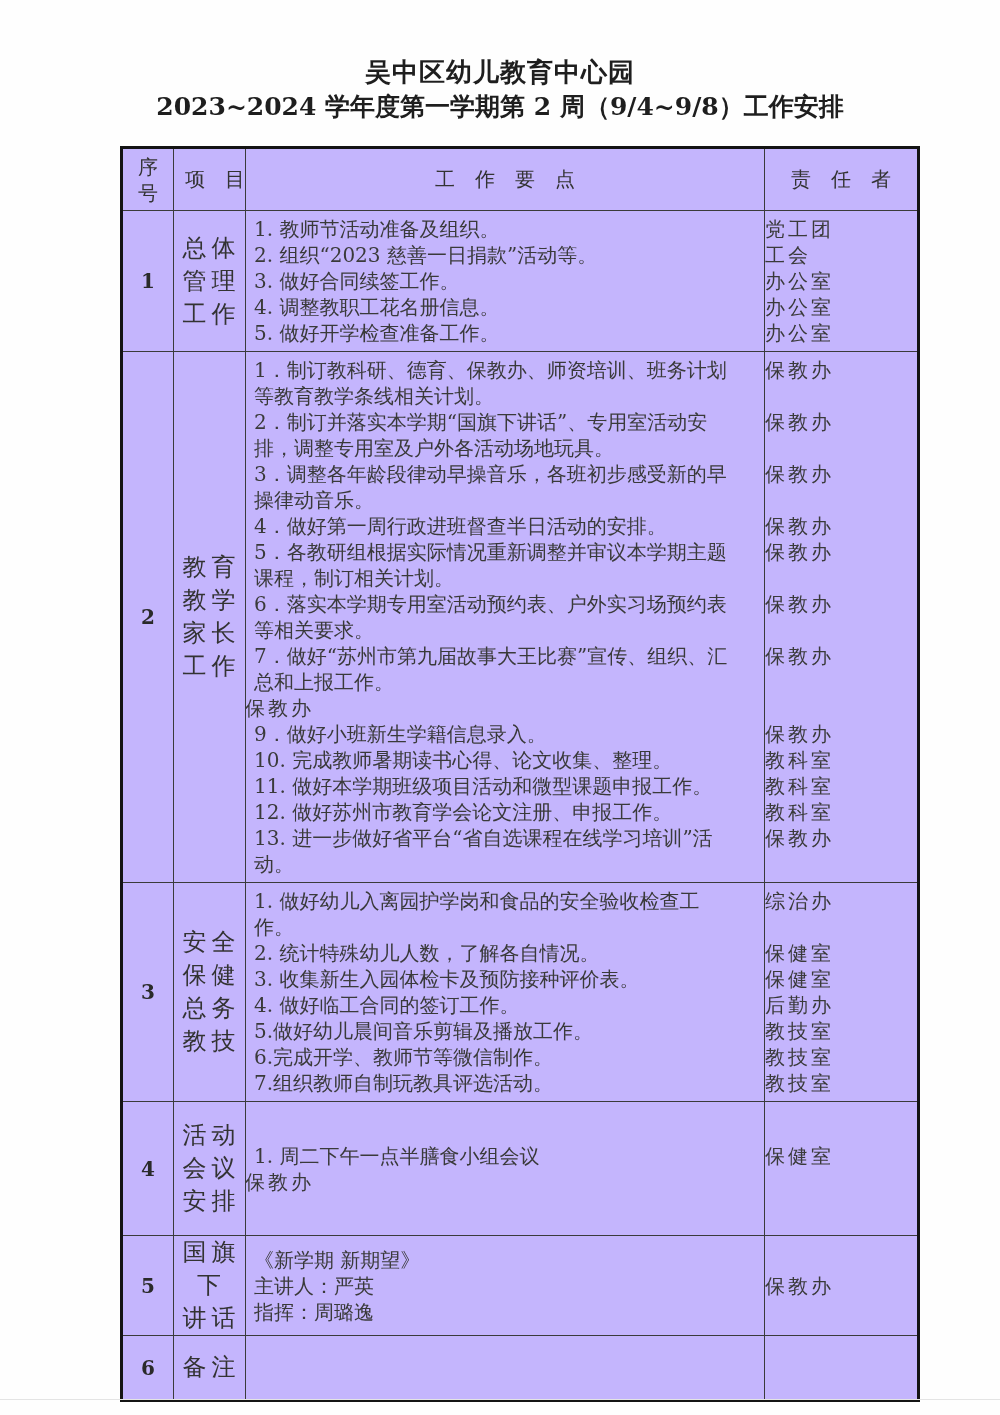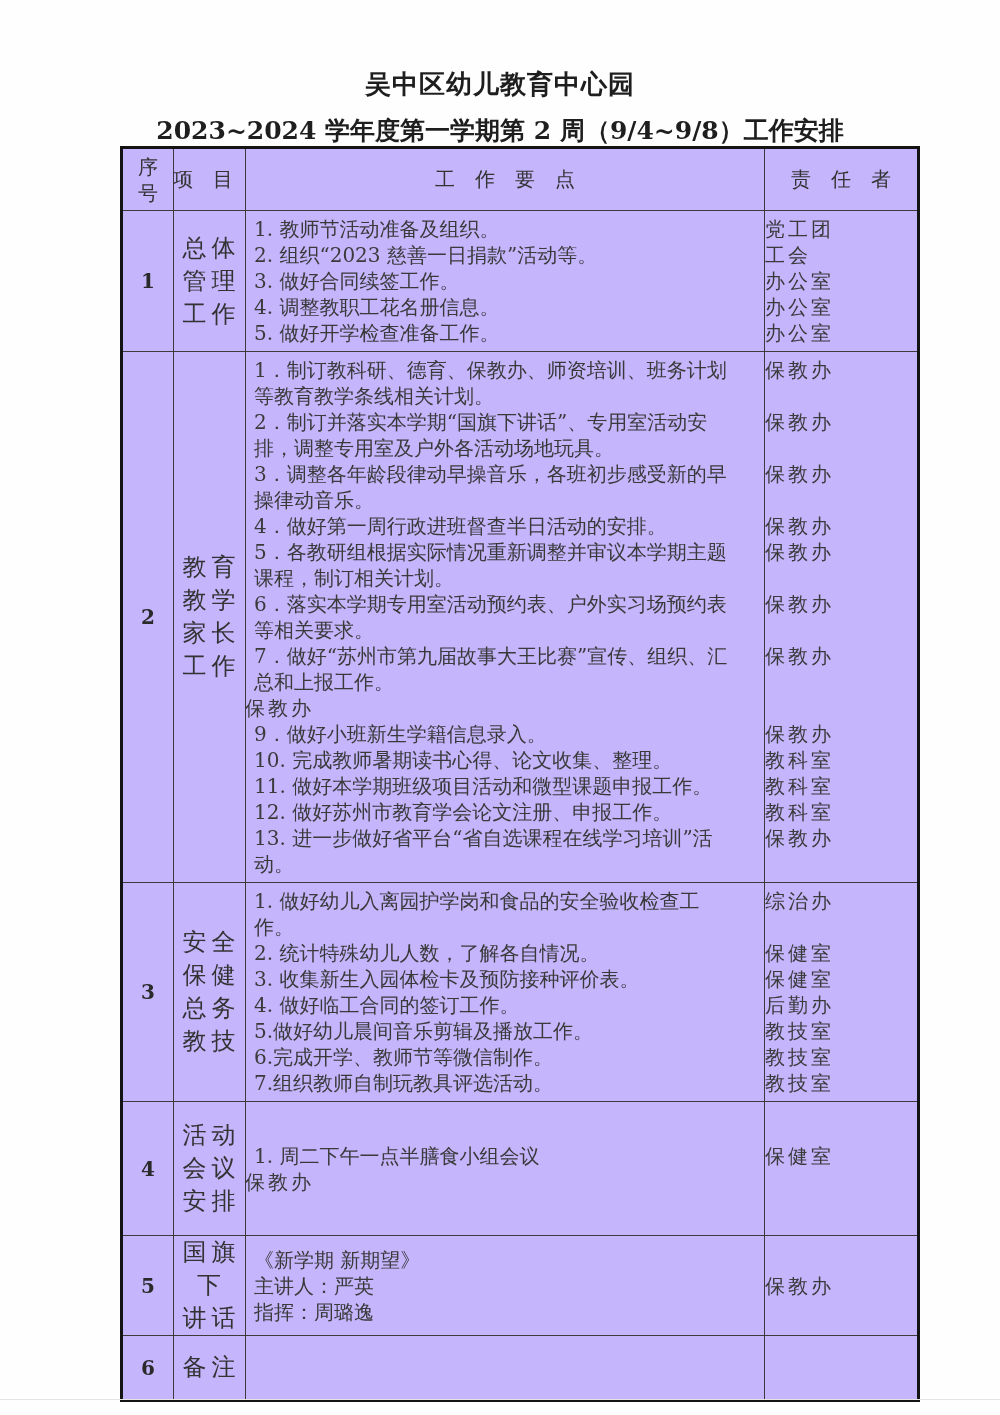--- a/index.html
+++ b/index.html
@@ -4,21 +4,21 @@
 <style>
   html,body { margin:0; padding:0; background:#ffffff; }
   .page {
     position:relative; width:1000px; height:1415px; margin:0 auto;
     background:#fefefe; overflow:hidden;
     font-family:"DejaVu Serif","Liberation Serif",serif;
     color:#3a3a3a;
   }
   .titles { position:absolute; top:52px; left:0; width:100%; text-align:center; }
   .doc-title {
-    margin:16px; font-size:26px; line-height:32px; font-weight:bold;
+    margin:4px; font-size:26px; line-height:32px; font-weight:bold;
     color:#1e1e1e; letter-spacing:1px;
   }
   .doc-subtitle {
     margin:2px 0 0 0; font-size:25px; line-height:30px; font-weight:bold;
     color:#1e1e1e;
   }
   .worktable {
     position:absolute; left:120px; top:146px; width:794px;
     border:3px solid #141414; background:#c4b5fd;
   }
@@ -49,21 +49,21 @@
   .etext { font-size:20px; line-height:26px; padding:0 6px 0 9px; color:#3a3a3a; }
   .eowner {
     font-size:20px; line-height:26px; text-align:left; align-self:start;
     letter-spacing:3px; margin-right:-3px; color:#3a3a3a;
   }
   .hcell { font-size:20px; color:#333; }
   .h-index {
     flex:0 0 50px; width:50px; display:flex; align-items:center; justify-content:center;
   }
   .h-index span { width:22px; word-break:break-all; text-align:center; line-height:26px; }
-  .h-item { flex:0 0 72px; width:72px; display:flex; align-items:center; justify-content:flex-start; }
+  .h-item { flex:0 0 72px; width:72px; display:flex; align-items:center; justify-content:flex-end; }
   .h-points { flex:1; display:flex; align-items:center; justify-content:center; }
   .h-owner { flex:0 0 152px; width:152px; display:flex; align-items:center; justify-content:center; }
   .scan-artifact {
     position:absolute; left:0; top:1399px; width:100%; height:1px; background:#e4e4e4;
   }
 </style>
 </head>
 <body>
 
 <div class="page">

